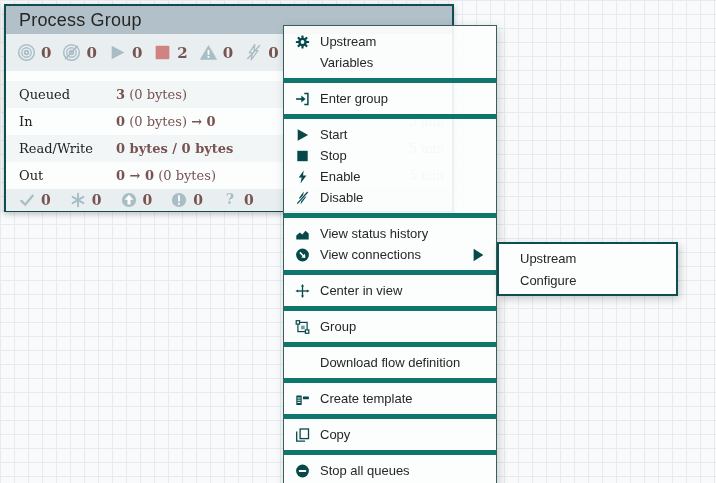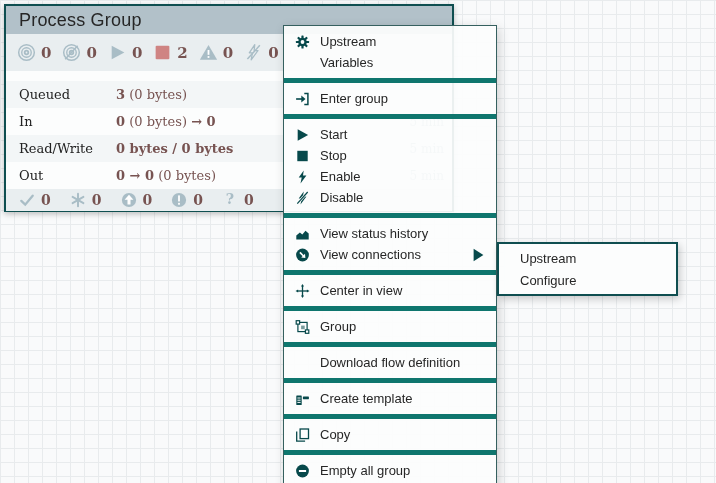--- a/index.html
+++ b/index.html
@@ -371,21 +371,21 @@
         </div>
       </div>
       <div class="menu-group" data-name="menu-group">
         <div class="menu-item" data-name="menu-item-empty-all-queues">
           <span class="icon" data-name="empty-queues-icon">
             <svg viewBox="0 0 14 14">
               <circle cx="7" cy="7" r="6.4" fill="currentColor"></circle>
               <rect x="3.4" y="6" width="7.2" height="2" fill="#fff"></rect>
             </svg>
           </span>
-          <span class="menu-label" data-name="menu-item-label">Empty all group</span>
+          <span class="menu-label" data-name="menu-item-label">Stop all queues</span>
         </div>
         <div class="menu-item" data-name="menu-item-delete">
           <span class="icon" data-name="delete-icon">
             <svg viewBox="0 0 14 14" fill="currentColor">
               <rect x="1.6" y="2.8" width="10.8" height="1.7" rx="0.5"></rect>
               <rect x="5" y="1.2" width="4" height="1.6" rx="0.4"></rect>
               <path d="M2.7 5.4 h8.6 l-0.75 7.3 a0.95 0.95 0 0 1 -0.95 0.85 H4.4 a0.95 0.95 0 0 1 -0.95 -0.85 Z"></path>
             </svg>
           </span>
           <span class="menu-label" data-name="menu-item-label">Delete</span>

